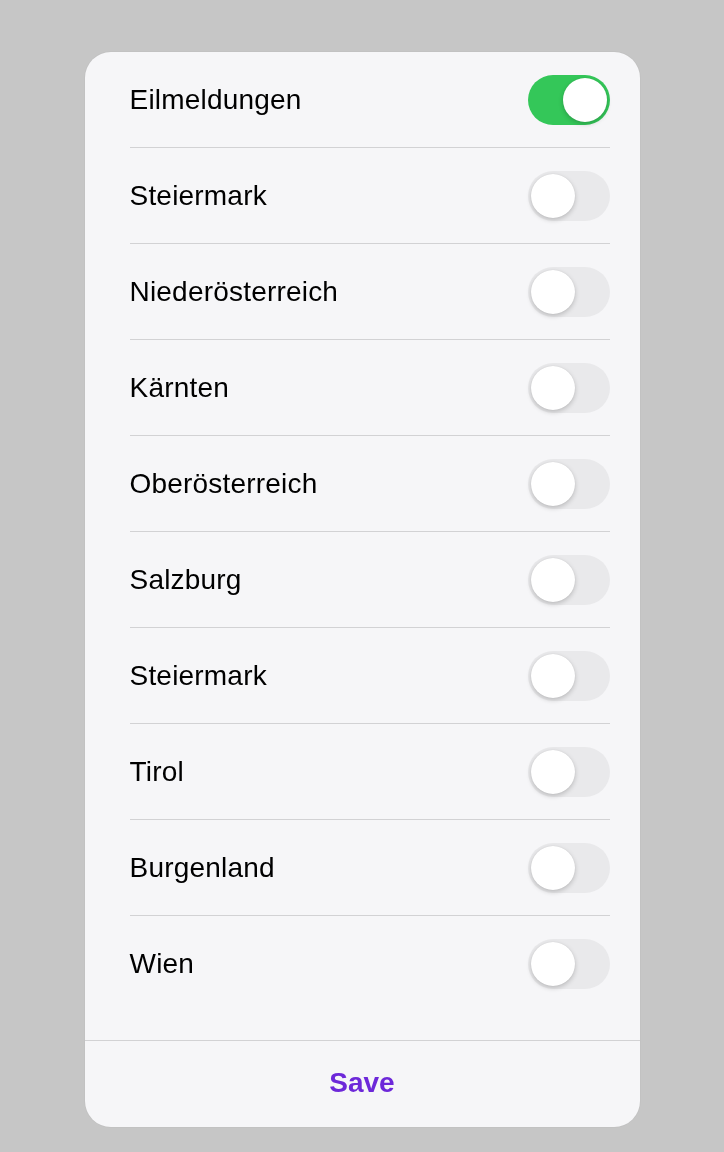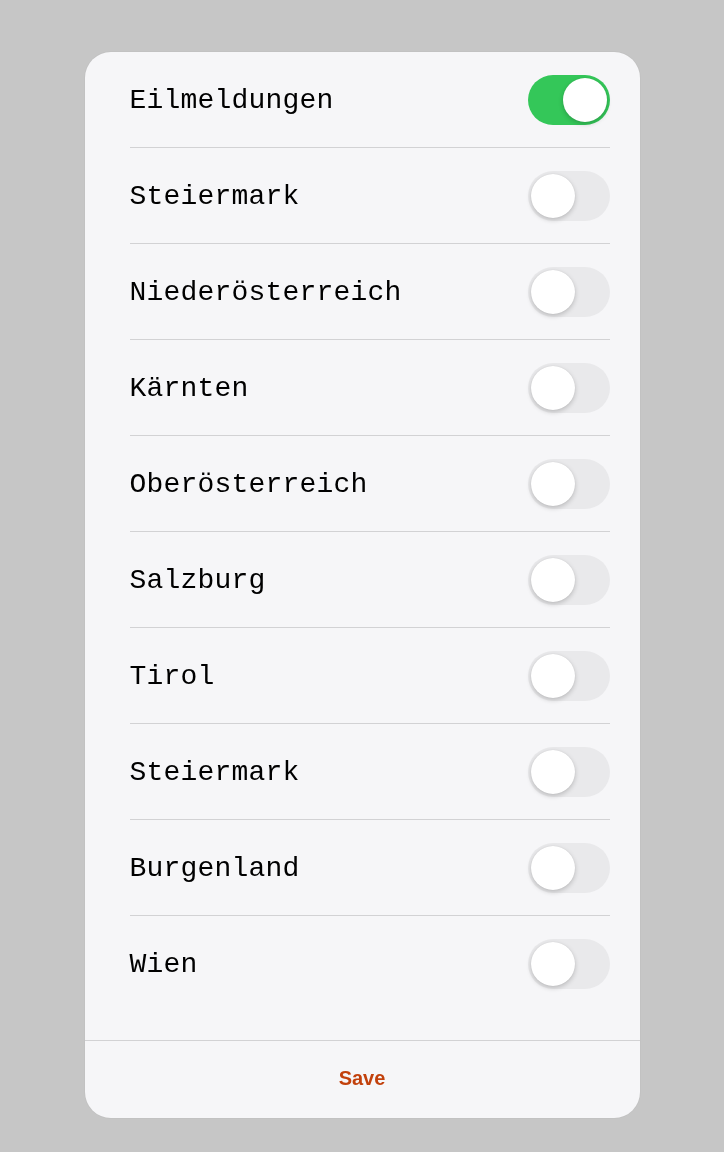--- a/index.html
+++ b/index.html
@@ -19,21 +19,20 @@
     }
     .card {
       width: 555px;
       background: #f6f6f8;
       border-radius: 26px;
       overflow: hidden;
       box-shadow: 0 0 0 1px rgba(0,0,0,0.02);
     }
     .list {
       padding: 0 0 28px 0;
-      font-family: Liberation Mono, monospace;
     }
     .row {
       display: flex;
       align-items: center;
       justify-content: space-between;
       padding: 23px 30px 23px 45px;
       position: relative;
     }
     .row:not(:last-child)::after {
       content: "";
@@ -80,23 +79,23 @@
       right: 3px;
     }
     .footer {
       border-top: 1px solid #d2d2d4;
       display: flex;
       align-items: center;
       justify-content: center;
       padding: 26px 0 28px 0;
     }
     .save-btn {
-      font-size: 20px;
+      font-size: 28px;
       font-weight: 600;
-      color: #c2410c;
+      color: #6d28d9;
       background: none;
       border: none;
       cursor: pointer;
     }
   </style>
 </head>
 <body>
 
 <div class="card">
   <div class="list">
@@ -137,28 +136,28 @@
     </div>
 
     <div class="row">
       <span class="row-label">Salzburg</span>
       <div class="toggle toggle-off">
         <div class="toggle-knob"></div>
       </div>
     </div>
 
     <div class="row">
-      <span class="row-label">Tirol</span>
+      <span class="row-label">Steiermark</span>
       <div class="toggle toggle-off">
         <div class="toggle-knob"></div>
       </div>
     </div>
 
     <div class="row">
-      <span class="row-label">Steiermark</span>
+      <span class="row-label">Tirol</span>
       <div class="toggle toggle-off">
         <div class="toggle-knob"></div>
       </div>
     </div>
 
     <div class="row">
       <span class="row-label">Burgenland</span>
       <div class="toggle toggle-off">
         <div class="toggle-knob"></div>
       </div>

